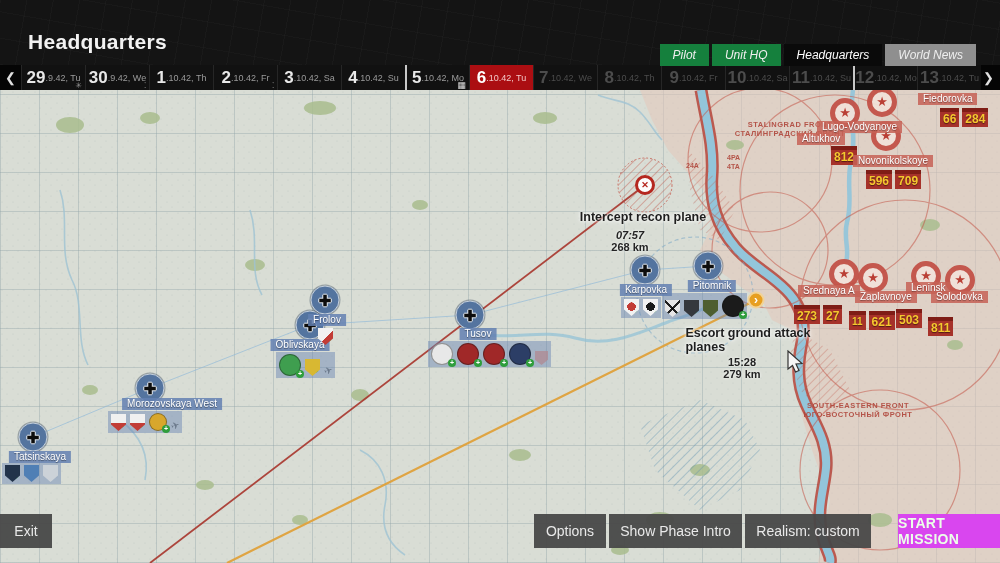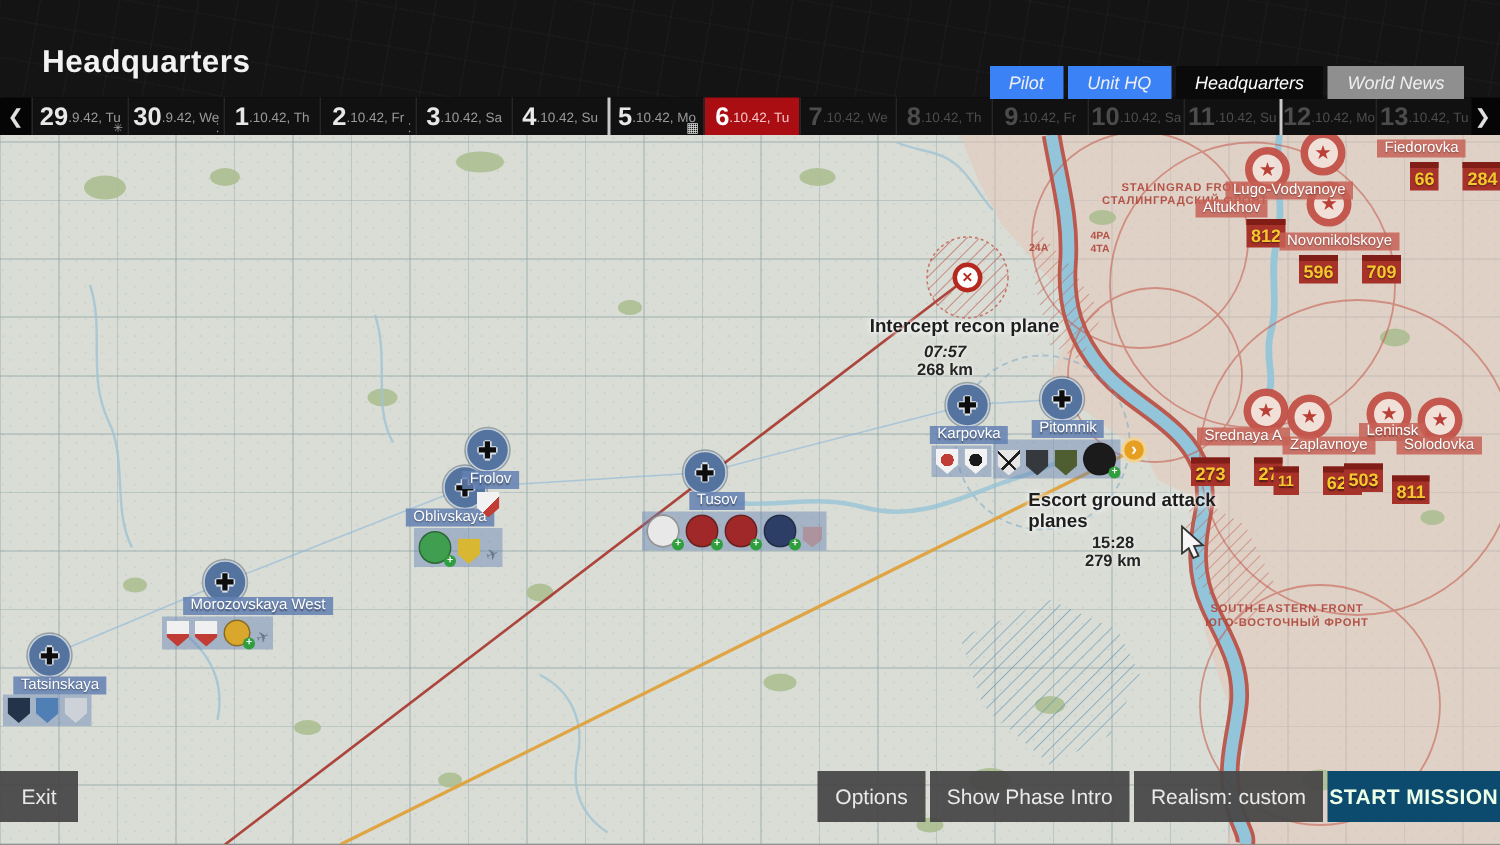--- a/index.html
+++ b/index.html
@@ -13,21 +13,21 @@
   .breadcrumb{position:absolute;left:28px;top:9px;display:flex;}
   .crumb{position:relative;background:#3d3d3d;color:#c9c9c9;font-size:11px;font-weight:bold;
     padding:3px 16px 4px 14px;clip-path:polygon(0 0,calc(100% - 9px) 0,100% 50%,calc(100% - 9px) 100%,0 100%);}
   .crumb+.crumb{margin-left:-6px;padding-left:18px;
     clip-path:polygon(0 0,calc(100% - 9px) 0,100% 50%,calc(100% - 9px) 100%,0 100%,9px 50%);}
   .page-title{position:absolute;left:28px;top:30px;color:#f2f2f2;font-size:21px;font-weight:bold;letter-spacing:.3px;}
 
   
   .tabs{position:absolute;right:24px;top:44px;display:flex;gap:3px;z-index:6;}
   .tab{height:22px;display:flex;align-items:center;padding:0 13px;font-size:12px;font-style:italic;
-       background:#3b82f6;color:#eee;cursor:pointer;}
+       background:#15803d;color:#eee;cursor:pointer;}
   .tab.t-light{background:#8f8f8f;}
   .tab.active{background:#0a0a0a;color:#fff;}
 
   
   .timeline{position:absolute;left:0;top:65px;width:1000px;height:25px;background:#050505;display:flex;z-index:5;}
   .tl-arrow{width:21px;color:#e0e0e0;font-size:13px;display:flex;align-items:center;justify-content:center;cursor:pointer;}
   .tl-arrow.next{width:15px;}
   .tl-cell{width:64px;box-sizing:border-box;position:relative;background:#111;border-left:1px solid #262626;
     display:flex;align-items:center;justify-content:center;white-space:nowrap;cursor:pointer;}
   .tl-cell.week{border-left:2px solid #c9c9c9;}
@@ -64,21 +64,21 @@
     background:#2f9e3c;color:#fff;font-size:7px;line-height:8px;text-align:center;font-weight:bold;}
   .planeglyph{font-size:10px;color:#6a788a;transform:rotate(-20deg);cursor:pointer;}
 
   
   .scircle{position:absolute;width:20px;height:20px;border-radius:50%;background:#f2e2da;
     border:5px solid #c24f45;opacity:.93;transform:translate(-50%,-50%);cursor:pointer;}
   .scircle::after{content:"★";color:#b8352c;font-size:13px;display:flex;align-items:center;
     justify-content:center;height:100%;margin-top:-1px;}
   .slabel{position:absolute;background:rgba(199,97,86,.85);color:#fff;font-size:10px;
     padding:0 5px 1px;white-space:nowrap;text-shadow:0 1px 1px rgba(0,0,0,.4);cursor:pointer;}
-  .badges{position:absolute;display:flex;gap:16px;text-align:center;}
+  .badges{position:absolute;display:flex;gap:3px;text-align:center;}
   .badge{background:#a6322a;border-top:4px solid #7f1d16;color:#f5c82e;font-weight:bold;font-size:12px;
     padding:0 3px 1px;line-height:14px;text-shadow:0 1px 1px rgba(0,0,0,.5);}
 
   
   .m-dot{position:absolute;transform:translate(-50%,-50%);border-radius:50%;cursor:pointer;z-index:7;}
   .m-dot.intercept{width:14px;height:14px;background:#fdfdfd;border:3px solid #b5271f;}
   .m-dot.intercept::after{content:"✕";position:absolute;inset:0;display:flex;align-items:center;
     justify-content:center;color:#b5271f;font-size:9px;font-weight:bold;}
   .m-dot.escort{width:13px;height:13px;background:#e79f21;border:2px solid #f2d396;}
   .m-dot.escort::after{content:"›";position:absolute;inset:0;display:flex;align-items:center;
@@ -95,21 +95,21 @@
   .cursor{position:absolute;z-index:50;pointer-events:none;}
 
   
   .btn{background:rgba(72,72,72,.95);color:#e9e9e9;font-size:14px;display:flex;align-items:center;
     justify-content:center;height:34px;cursor:pointer;box-sizing:border-box;}
   .exit-btn{position:absolute;left:0;top:514px;width:52px;z-index:9;}
   .footer-right{position:absolute;right:0;top:514px;display:flex;gap:3px;z-index:9;}
   .btn.w-opt{width:72px;}
   .btn.w-phase{width:133px;}
   .btn.w-real{width:126px;}
-  .btn.start{width:115px;background:#0c4a6e;color:#ecffe9;font-weight:bold;letter-spacing:.3px;}
+  .btn.start{width:102px;background:#d946ef;color:#ecffe9;font-weight:bold;letter-spacing:.3px;margin-left:24px;}
 </style>
 </head>
 <body>
 
 <div class="header">
   <div class="page-title">Headquarters</div>
 </div>
 
 <div class="tabs">
   <div class="tab">Pilot</div>

